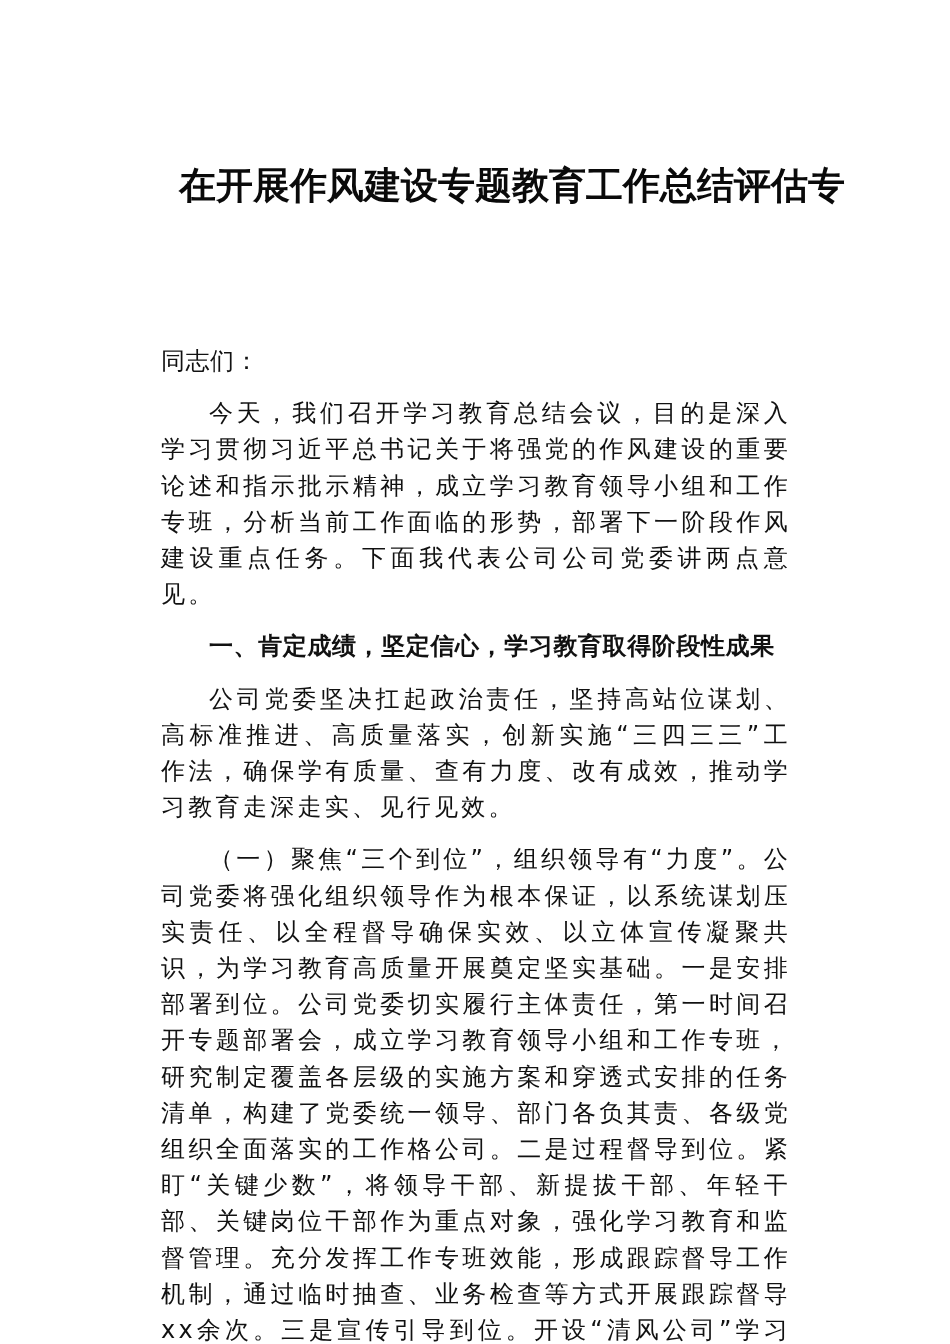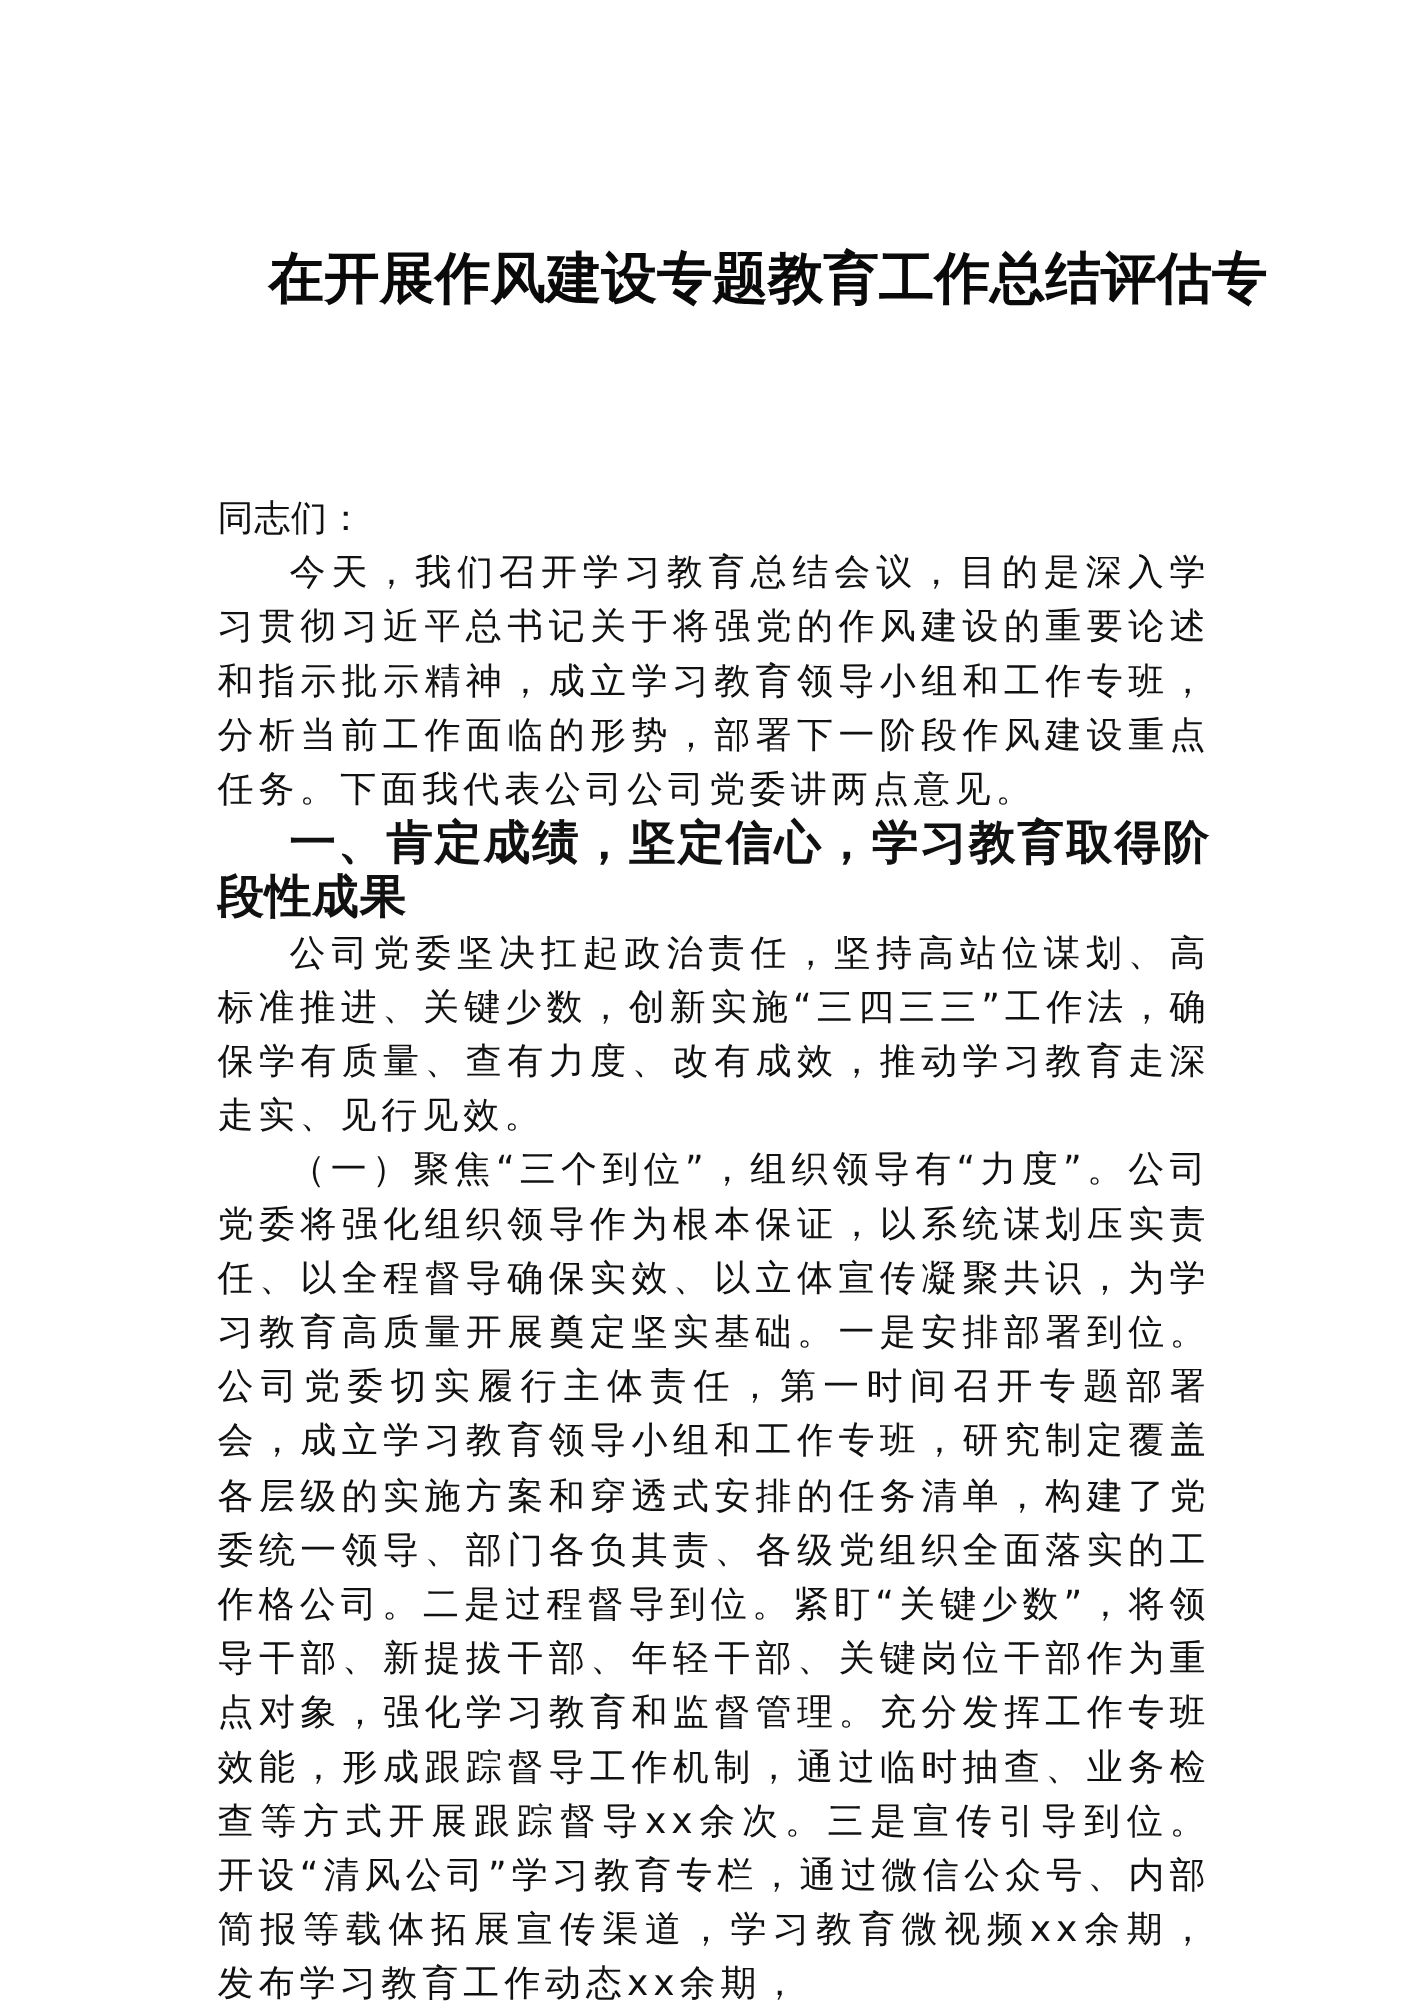--- a/index.html
+++ b/index.html
@@ -41,40 +41,40 @@
       position: absolute;
       left: 145px;
       top: 327px;
       width: 662px;
       font-family: "DejaVu Sans", "Liberation Sans", sans-serif;
       font-size: 24px;
       line-height: 36.2px;
       color: #111111;
     }
     .body p {
-      margin: 0;
+      margin: 16px;
       text-align: justify;
       text-align-last: left;
       letter-spacing: 3.3px;
     }
     .body p.indent { text-indent: 48px; }
     .body p.salutation { letter-spacing: 0.5px; }
     .body p.heading {
       text-indent: 48px;
       font-weight: bold;
       letter-spacing: 0.6px;
-      font-size: 31px;
+      font-size: 24px;
     }
   </style>
 </head>
 <body>
 
 <div class="page">
   <div class="title l1">在开展作风建设专题教育工作总结评估专</div>
 
   <div class="body">
     <p class="salutation">同志们：</p>
     <p class="indent">今天，我们召开学习教育总结会议，目的是深入学习贯彻习近平总书记关于将强党的作风建设的重要论述和指示批示精神，成立学习教育领导小组和工作专班，分析当前工作面临的形势，部署下一阶段作风建设重点任务。下面我代表公司公司党委讲两点意见。</p>
     <p class="heading">一、肯定成绩，坚定信心，学习教育取得阶段性成果</p>
-    <p class="indent">公司党委坚决扛起政治责任，坚持高站位谋划、高标准推进、关键少数，创新实施“三四三三”工作法，确保学有质量、查有力度、改有成效，推动学习教育走深走实、见行见效。</p>
+    <p class="indent">公司党委坚决扛起政治责任，坚持高站位谋划、高标准推进、高质量落实，创新实施“三四三三”工作法，确保学有质量、查有力度、改有成效，推动学习教育走深走实、见行见效。</p>
     <p class="indent">（一）聚焦“三个到位”，组织领导有“力度”。公司党委将强化组织领导作为根本保证，以系统谋划压实责任、以全程督导确保实效、以立体宣传凝聚共识，为学习教育高质量开展奠定坚实基础。一是安排部署到位。公司党委切实履行主体责任，第一时间召开专题部署会，成立学习教育领导小组和工作专班，研究制定覆盖各层级的实施方案和穿透式安排的任务清单，构建了党委统一领导、部门各负其责、各级党组织全面落实的工作格公司。二是过程督导到位。紧盯“关键少数”，将领导干部、新提拔干部、年轻干部、关键岗位干部作为重点对象，强化学习教育和监督管理。充分发挥工作专班效能，形成跟踪督导工作机制，通过临时抽查、业务检查等方式开展跟踪督导xx余次。三是宣传引导到位。开设“清风公司”学习教育专栏，通过微信公众号、内部简报等载体拓展宣传渠道，学习教育微视频xx余期，发布学习教育工作动态xx余期，</p>
   </div>
 </div>
 
 </body></html>

